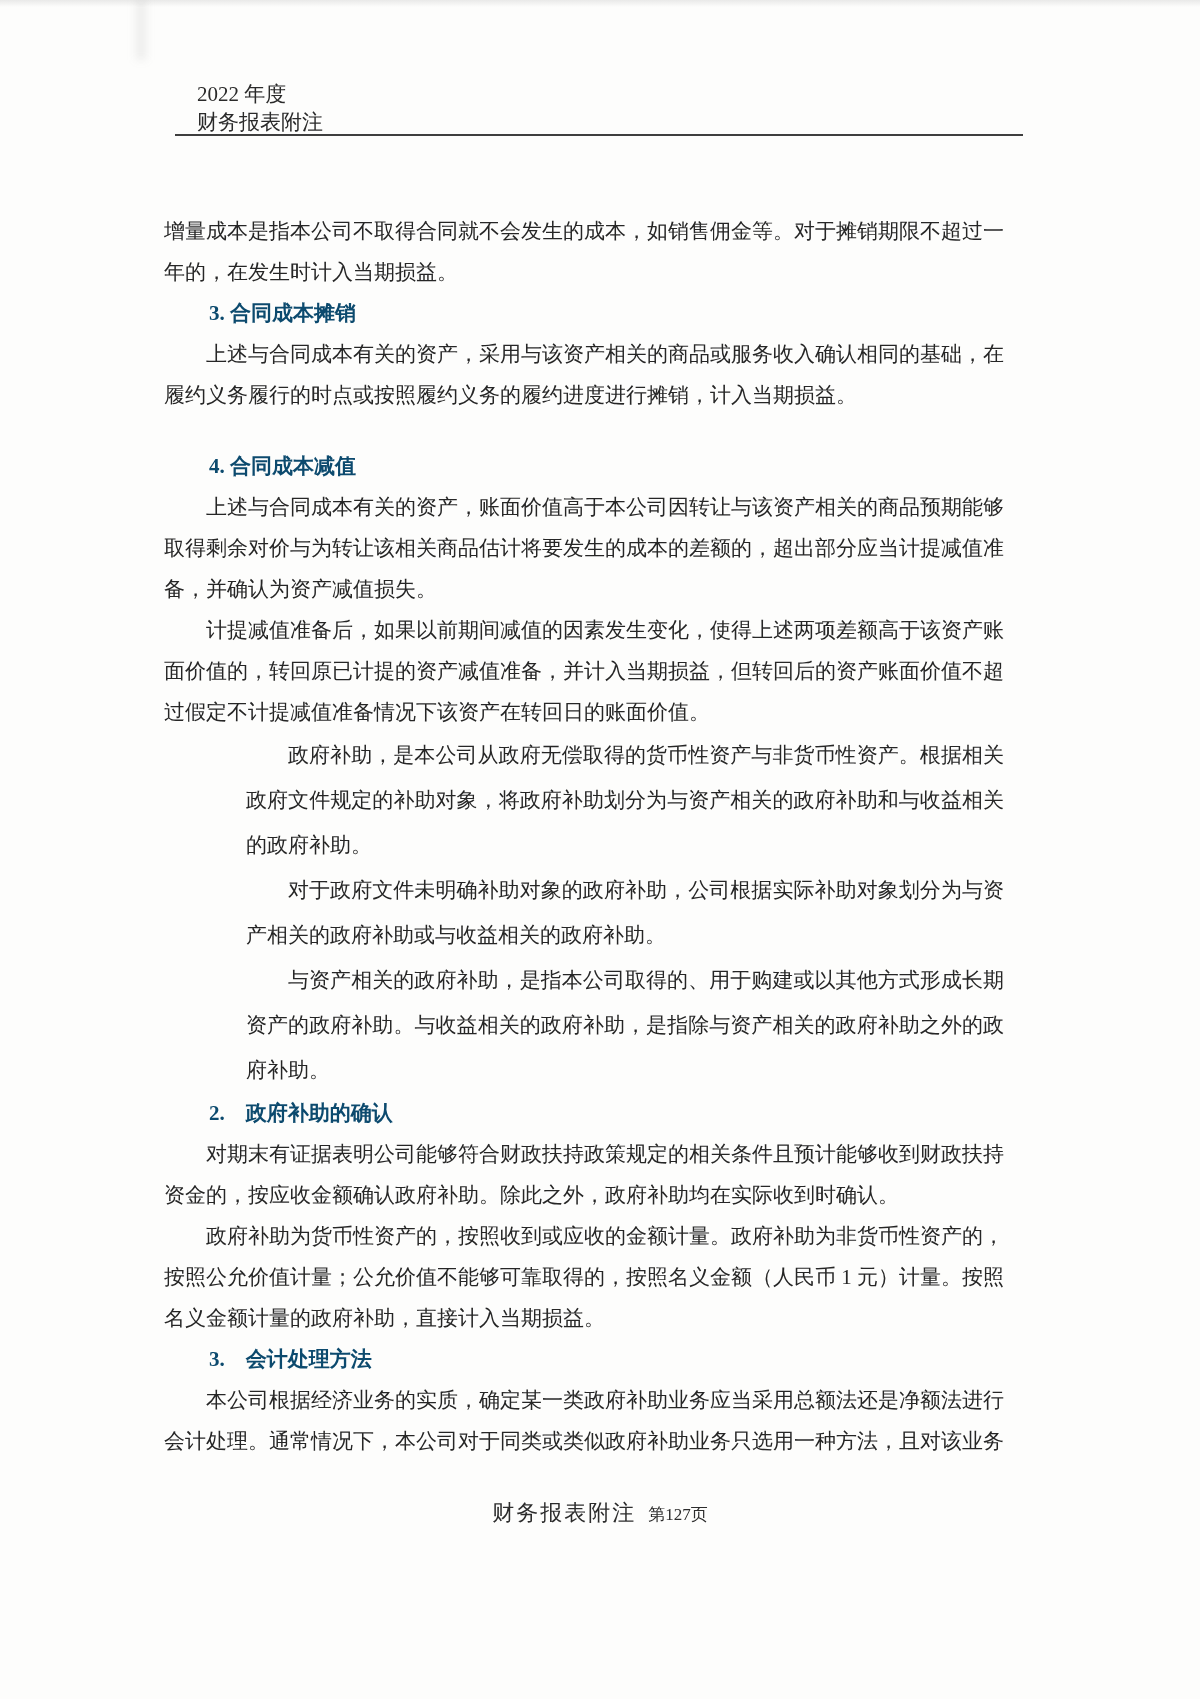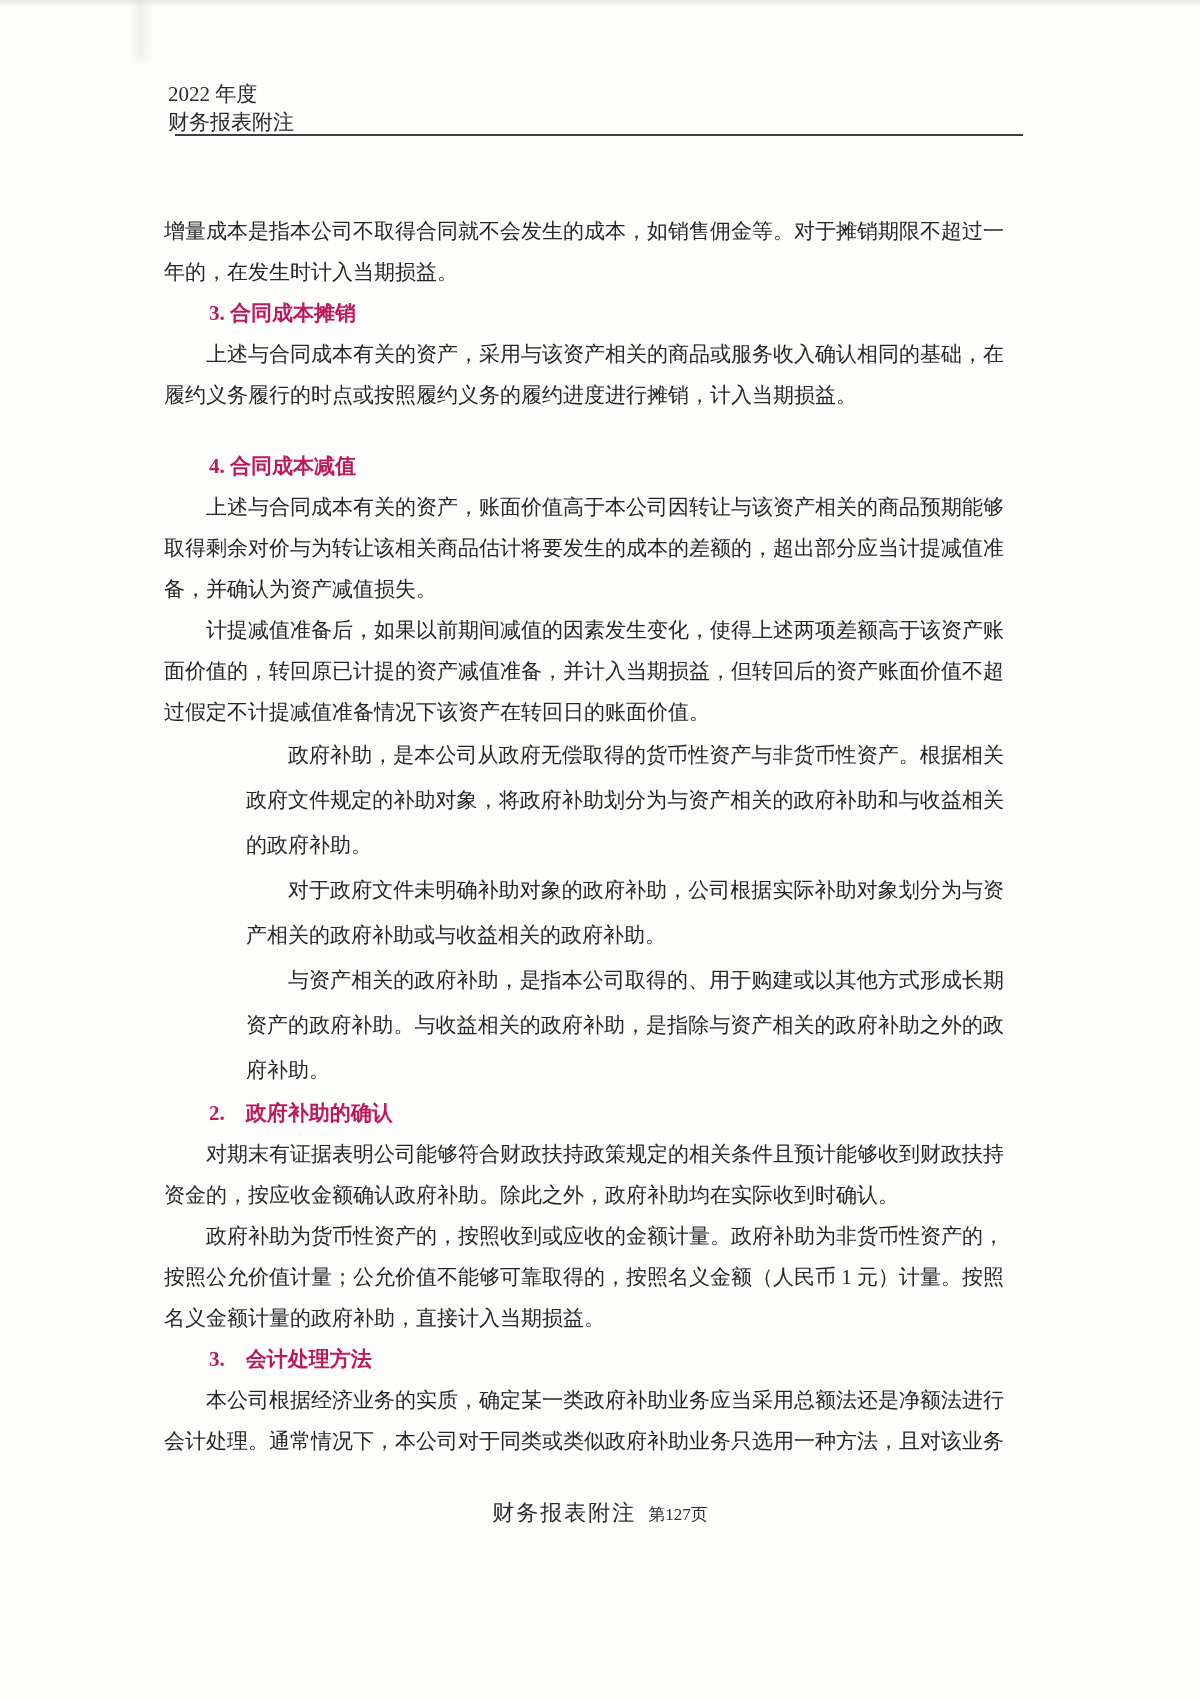--- a/index.html
+++ b/index.html
@@ -32,21 +32,21 @@
     position: absolute;
     top: 0; left: 136px;
     width: 10px; height: 60px;
     background: rgba(120,120,120,0.12);
     filter: blur(4px);
     pointer-events: none;
   }
 
   .page-header {
     position: absolute;
-    left: 168px;
+    left: 197px;
     top: 80px;
     width: 845px;
     font-size: 21px;
     line-height: 28px;
     color: #2a2a2a;
   }
   .header-rule {
     position: absolute;
     left: 175px;
     top: 134px;
@@ -64,21 +64,21 @@
     line-height: 41px;
     text-align: justify;
   }
   .content p { margin: 0; }
 
   .body-p { text-indent: 42px; }
   .body-p.no-indent { text-indent: 0; }
 
   .heading {
     font-weight: bold;
-    color: #be185d;
+    color: #0c4a6e;
     text-indent: 45px;
     text-align: left;
   }
   .section-heading {
     margin-top: 20px !important;
     margin-bottom: 4px !important;
     text-indent: 0;
     padding-left: 45px;
   }
   .sec-title { margin-left: 20px; }

